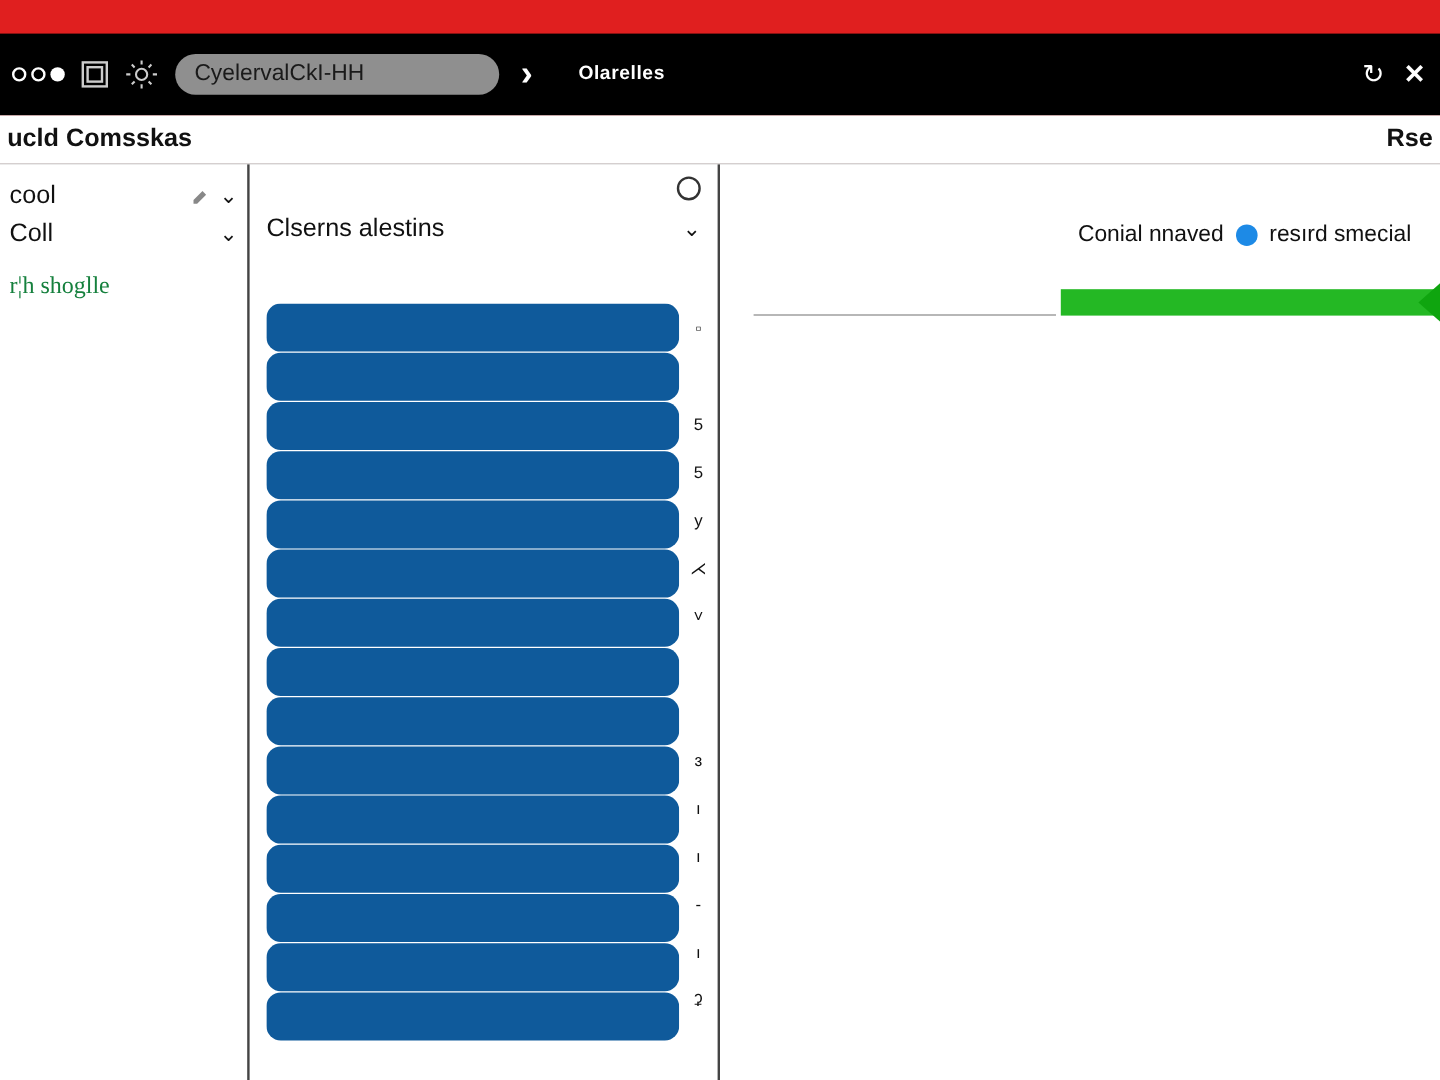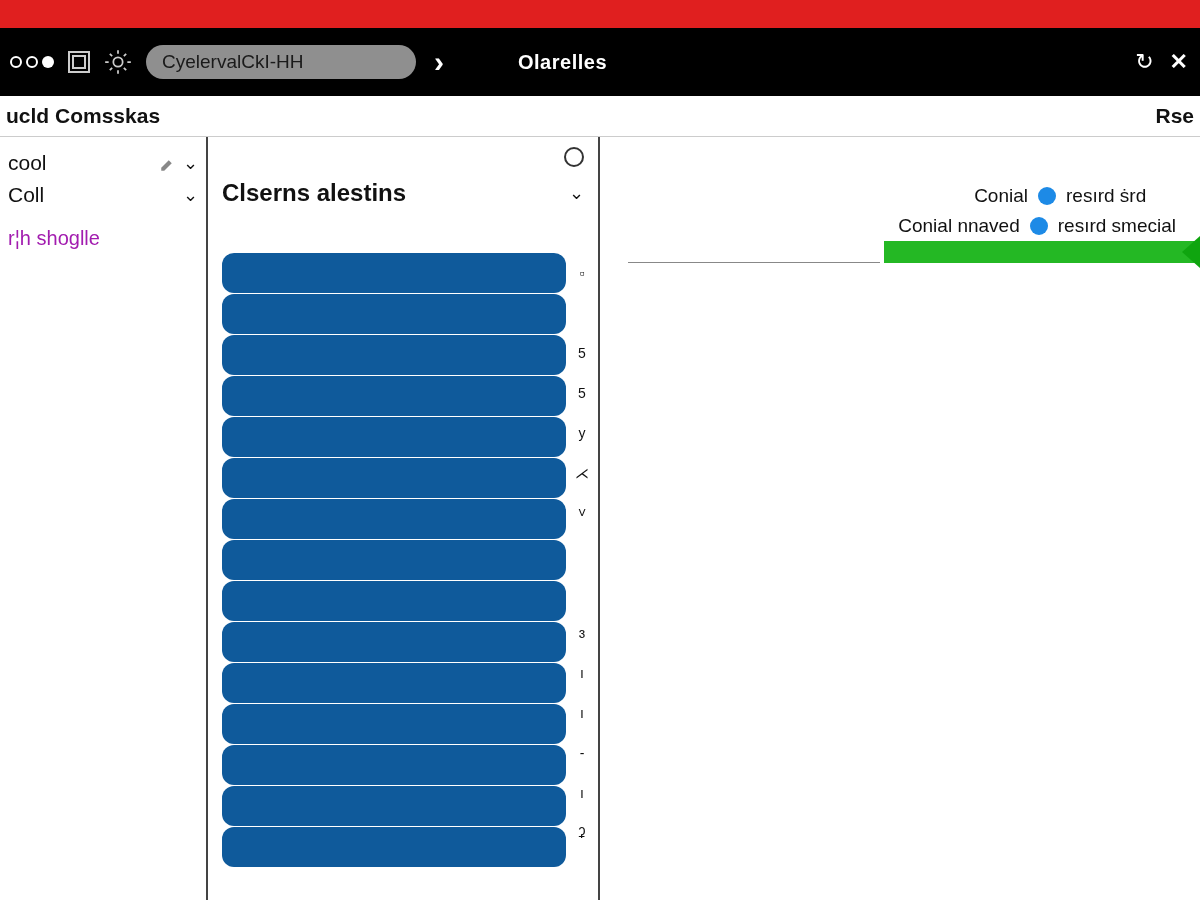--- a/index.html
+++ b/index.html
@@ -20,21 +20,21 @@
     width: 22px; height: 22px; border: 2px solid #ccc; position: relative; display:flex; align-items:center; justify-content:center;
   }
   .tb-square::after { content:""; width:10px; height:10px; border:2px solid #ccc; }
   .tb-gear { width: 28px; height: 28px; display:flex; align-items:center; justify-content:center; }
   .tb-gear svg { width: 28px; height: 28px; }
   .omnibox {
     height: 34px; background: #8f8f8f; border-radius: 17px; display:flex; align-items:center;
     padding: 0 16px; color:#1a1a1a; font-size: 19px; min-width: 270px;
   }
   .tb-forward { font-size: 30px; color:#fff; font-weight: bold; padding: 0 4px; }
-  .tb-title { color:#fff; font-size: 20px; font-weight: 600; letter-spacing: 0.5px; margin-left: 56px; }
+  .tb-title { color:#fff; font-size: 16px; font-weight: 600; letter-spacing: 0.5px; margin-left: 20px; }
   .tb-right { position:absolute; right: 12px; display:flex; align-items:center; gap: 16px; }
   .tb-loop { font-size: 22px; color:#fff; }
   .tb-close { font-size: 22px; color:#fff; font-weight: bold; }
 
   .subhead {
     height: 40px; background:#fff; display:flex; align-items:center; justify-content:space-between;
     padding: 0 6px; font-size: 21px; font-weight: 600; color:#111;
   }
 
   .main {
@@ -43,35 +43,35 @@
   .sidebar {
     width: 208px; border-right: 2px solid #444; padding: 10px 8px;
   }
   .side-row {
     display:flex; align-items:center; justify-content:space-between; font-size: 21px; color:#111;
     padding: 4px 0;
   }
   .chev { font-size: 18px; color:#111; }
   .pencil-icon { width:18px; height:18px; display:inline-block; }
   .pencil-icon svg { width:18px; height:18px; }
-  .side-text { font-size: 20px; color:#a21caf; padding: 4px 0; }
+  .side-text { font-size: 20px; color:#15803d; padding: 4px 0; font-family: Liberation Serif, serif; }
 
   .midcol {
     width: 392px; border-right: 2px solid #444; position: relative; padding: 0;
   }
   .mid-top {
     display:flex; justify-content:flex-end; padding: 10px 14px 4px 14px;
   }
   .circle-icon {
     width: 20px; height:20px; border:2px solid #333; border-radius:50%;
   }
   .mid-title-row {
     display:flex; align-items:center; justify-content:space-between; padding: 8px 14px 4px 14px;
   }
-  .mid-title { font-size: 24px; font-weight:700; color:#111; }
+  .mid-title { font-size: 21px; font-weight:400; color:#111; }
   .mid-list {
     position:absolute; left: 14px; top: 116px; bottom:0; width: 344px; overflow:hidden;
   }
   .blue-row {
     height: 40px; background:#0f5a9b; border-radius: 12px; margin-bottom: 1px;
   }
   .mid-scroll {
     position:absolute; right: 6px; top: 116px; bottom:0; width: 20px;
     display:flex; flex-direction:column; align-items:center;
   }
@@ -209,25 +209,20 @@
         <div class="scroll-mark">ı</div>
         <div class="scroll-mark">-</div>
         <div class="scroll-mark">ı</div>
         <div class="scroll-mark">ʡ</div>
       </div>
     </div>
 
     <div class="rightcol">
       <div class="status-block">
         <div class="status-row">
-          <span class="status-label">Conial</span>
-          <span class="status-dot"></span>
-          <span class="status-val">resırd ṡrd</span>
-        </div>
-        <div class="status-row">
           <span class="status-label">Conial nnaved</span>
           <span class="status-dot"></span>
           <span class="status-val">resırd smecial</span>
         </div>
       </div>
       <div class="hr-line"></div>
       <div class="green-bar"></div>
       <div class="green-caret"></div>
     </div>
 

